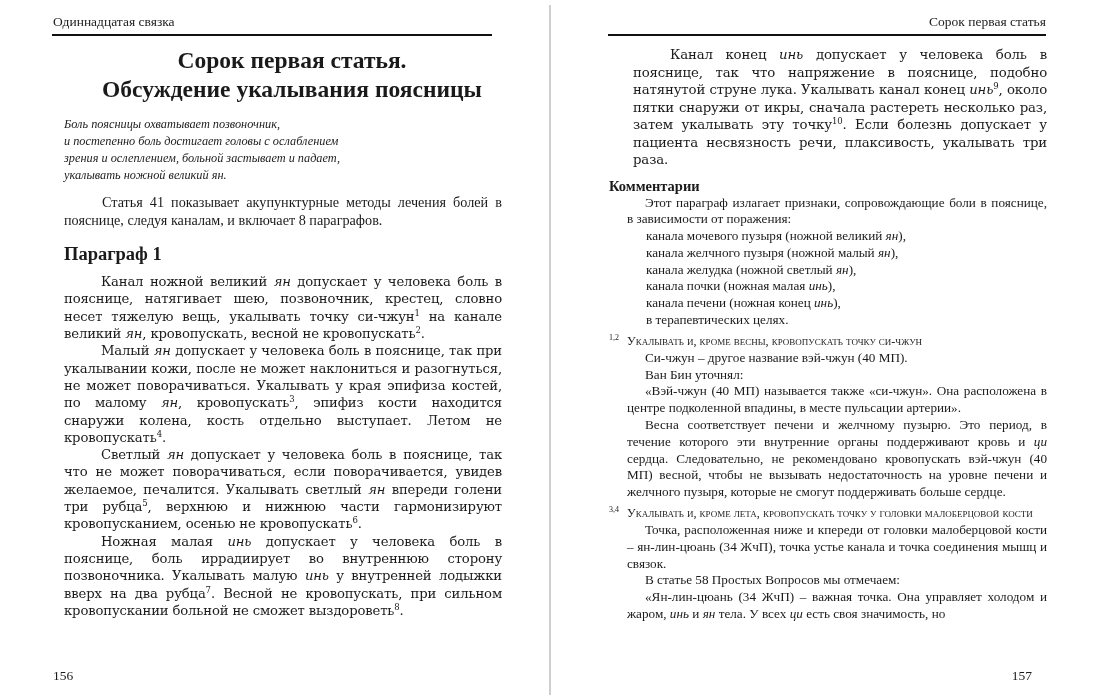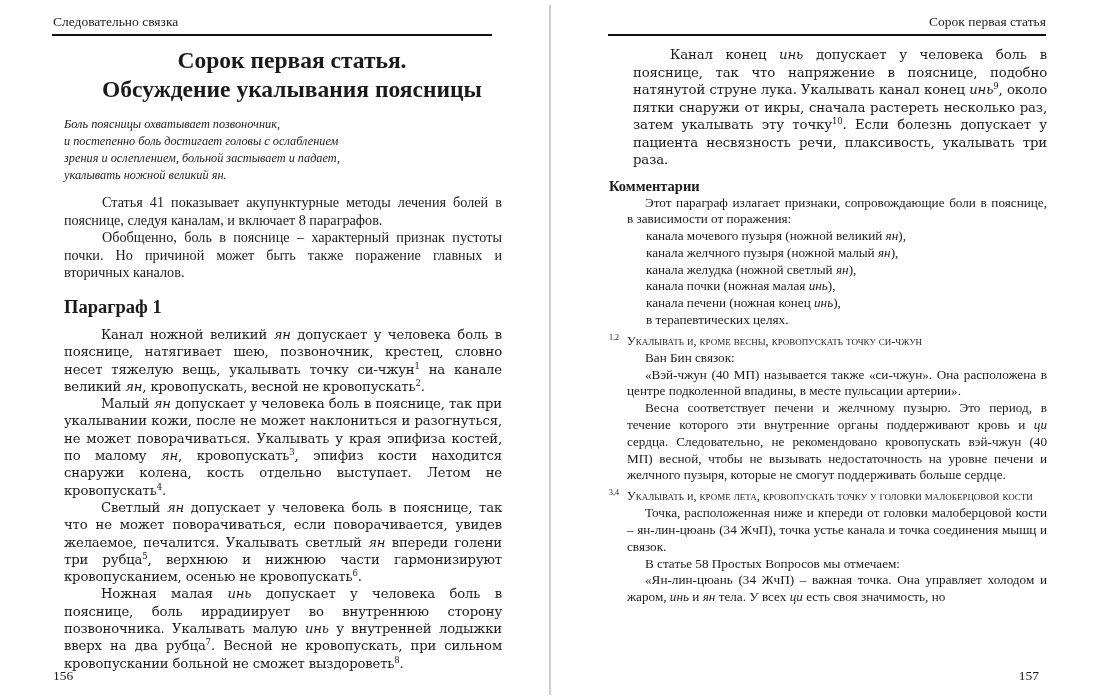--- a/index.html
+++ b/index.html
@@ -53,21 +53,21 @@
   }
   .right-body p {
     font-family: "DejaVu Serif", "Liberation Serif", serif;
     font-size: 13.3px; line-height: 17.5px; text-indent: 37px; letter-spacing: -0.15px; margin-left: 24px;
   }
   em { font-style: italic; }
   sup { font-size: 8.5px; line-height: 0; vertical-align: super; }
 
   .page-number { position: absolute; font-size: 13.5px; top: 668px; }
   .page-left .page-number { left: 53px; }
-  .page-right .page-number { right: 61px; }
+  .page-right .page-number { right: 68px; }
 
   .comments-heading {
     font-weight: bold; font-size: 14.5px; line-height: 17px; margin: 9px 0 0 0;
   }
   .comments { font-size: 13.2px; line-height: 16.8px; }
   .comments p { text-indent: 0; }
   .comments .ind { padding-left: 18px; }
   .comments .ind p.first { text-indent: 18px; margin-left: -0px; }
   .comments .list-item { padding-left: 37px; }
   .note-head {
@@ -75,39 +75,38 @@
     padding-left: 18px; text-indent: -18px;
   }
   .note-head .note-num { font-size: 8px; vertical-align: super; line-height: 0; margin-right: 4px; display: inline-block; width: 14px; text-indent: 0; font-variant: normal; }
   .note-body { padding-left: 18px; }
   .note-body p { text-indent: 18px; }
 </style>
 </head>
 <body>
 
 <div class="page page-left">
-  <div class="running-head">Следовательно связка</div>
+  <div class="running-head">Одиннадцатая связка</div>
   <div class="head-rule"></div>
 
   <div class="content">
     <h1 class="chapter-title">
       <div>Сорок первая статья.</div>
       <div>Обсуждение укалывания поясницы</div>
     </h1>
 
     <div class="epigraph">
       <div>Боль поясницы охватывает позвоночник,</div>
       <div>и постепенно боль достигает головы с ослаблением</div>
       <div>зрения и ослеплением, больной застывает и падает,</div>
       <div>укалывать ножной великий ян.</div>
     </div>
 
     <div class="intro">
       <p>Статья 41 показывает акупунктурные методы лечения болей в пояснице, следуя каналам, и включает 8 параграфов.</p>
-      <p>Обобщенно, боль в пояснице – характерный признак пустоты почки. Но причиной может быть также поражение главных и вторичных каналов.</p>
     </div>
 
     <h2 class="par-heading">Параграф 1</h2>
 
     <div class="body-text">
       <p><span>Канал ножной великий </span><em>ян</em><span> допускает у человека боль в пояснице, натягивает шею, позвоночник, крестец, словно несет тяжелую вещь, укалывать точку си-чжун</span><sup>1</sup><span> на канале великий </span><em>ян</em><span>, кровопускать, весной не кровопускать</span><sup>2</sup><span>.</span></p>
       <p><span>Малый </span><em>ян</em><span> допускает у человека боль в пояснице, так при укалывании кожи, после не может наклониться и разогнуться, не может поворачиваться. Укалывать у края эпифиза костей, по малому </span><em>ян</em><span>, кровопускать</span><sup>3</sup><span>, эпифиз кости находится снаружи колена, кость отдельно выступает. Летом не кровопускать</span><sup>4</sup><span>.</span></p>
       <p><span>Светлый </span><em>ян</em><span> допускает у человека боль в пояснице, так что не может поворачиваться, если поворачивается, увидев желаемое, печалится. Укалывать светлый </span><em>ян</em><span> впереди голени три рубца</span><sup>5</sup><span>, верхнюю и нижнюю части гармонизируют кровопусканием, осенью не кровопускать</span><sup>6</sup><span>.</span></p>
       <p><span>Ножная малая </span><em>инь</em><span> допускает у человека боль в пояснице, боль иррадиирует во внутреннюю сторону позвоночника. Укалывать малую </span><em>инь</em><span> у внутренней лодыжки вверх на два рубца</span><sup>7</sup><span>. Весной не кровопускать, при сильном кровопускании больной не сможет выздороветь</span><sup>8</sup><span>.</span></p>
     </div>
@@ -137,21 +136,22 @@
       <div class="list-item"><span>канала желчного пузыря (ножной малый </span><em>ян</em><span>),</span></div>
       <div class="list-item"><span>канала желудка (ножной светлый </span><em>ян</em><span>),</span></div>
       <div class="list-item"><span>канала почки (ножная малая </span><em>инь</em><span>),</span></div>
       <div class="list-item"><span>канала печени (ножная конец </span><em>инь</em><span>),</span></div>
       <div class="list-item"><span>в терапевтических целях.</span></div>
 
       <div class="note-head">
         <span class="note-num">1,2</span><span>Укалывать и, кроме весны, кровопускать точку си-чжун</span>
       </div>
       <div class="note-body">
-        <p><span>Ван Бин связок:</span></p>
+        <p><span>Си-чжун – другое название вэй-чжун (40 МП).</span></p>
+        <p><span>Ван Бин уточнял:</span></p>
         <p><span>«Вэй-чжун (40 МП) называется также «си-чжун». Она расположена в центре подколенной впадины, в месте пульсации артерии».</span></p>
         <p><span>Весна соответствует печени и желчному пузырю. Это период, в течение которого эти внутренние органы поддерживают кровь и </span><em>ци</em><span> сердца. Следовательно, не рекомендовано кровопускать вэй-чжун (40 МП) весной, чтобы не вызывать недостаточность на уровне печени и желчного пузыря, которые не смогут поддерживать больше сердце.</span></p>
       </div>
 
       <div class="note-head">
         <span class="note-num">3,4</span><span>Укалывать и, кроме лета, кровопускать точку у головки малоберцовой кости</span>
       </div>
       <div class="note-body">
         <p><span>Точка, расположенная ниже и кпереди от головки малоберцовой кости – ян-лин-цюань (34 ЖчП), точка устье канала и точка соединения мышц и связок.</span></p>
         <p><span>В статье 58 Простых Вопросов мы отмечаем:</span></p>

